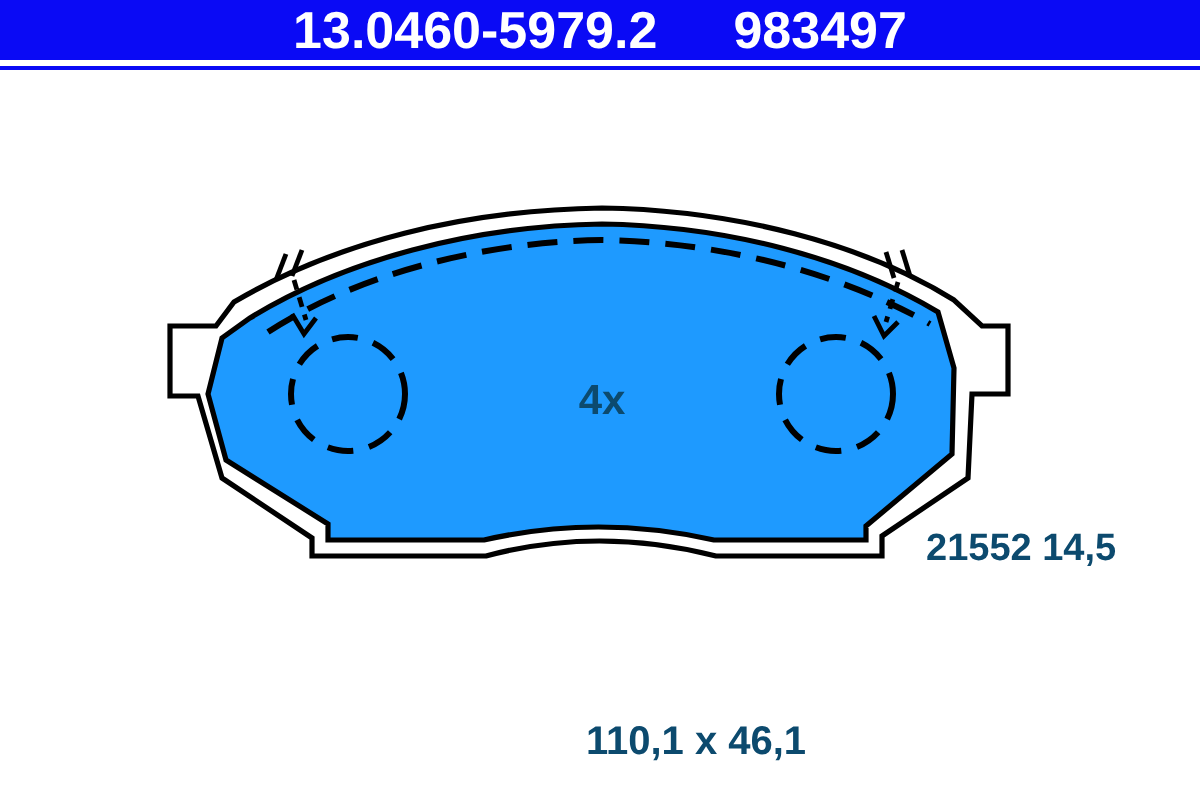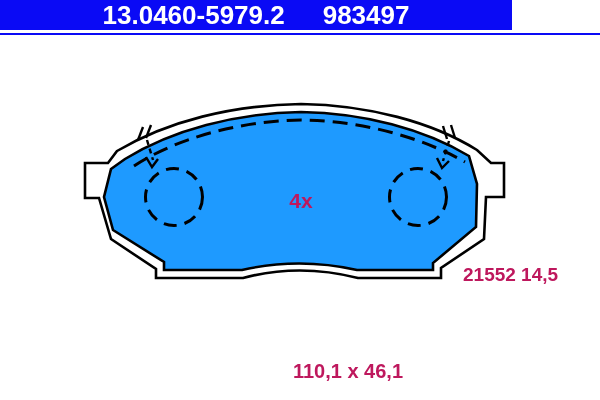--- a/index.html
+++ b/index.html
@@ -4,39 +4,39 @@
 <style>
   html,body{margin:0;padding:0;}
   body{
     width:600px;height:400px;overflow:hidden;background:#ffffff;
     font-family:"Liberation Sans", sans-serif;
   }
   #page{position:relative;width:600px;height:400px;background:#ffffff;}
 
   
   .header-bar{
-    position:absolute;top:0;left:0;width:512px;height:30px;
+    position:absolute;top:0;left:0;width:600px;height:30px;
     background:#0a0af5;
     display:flex;align-items:center;justify-content:center;
     column-gap:38px;
   }
   .header-bar .partnum{
     color:#ffffff;font-weight:bold;font-size:26px;line-height:30px;
     white-space:nowrap;
   }
   .header-divider{
     position:absolute;top:33px;left:0;width:600px;height:2px;
     background:#0a0af5;
   }
 
   
   .diagram-svg{position:absolute;top:0;left:0;}
 
   .overlay-label{
-    position:absolute;color:#be185d;font-weight:bold;white-space:nowrap;
+    position:absolute;color:#0c4a6e;font-weight:bold;white-space:nowrap;
   }
   .label-qty{left:272px;top:189px;width:58px;text-align:center;font-size:21px;}
   .label-wva{left:463px;top:264px;font-size:19px;}
   .label-dim{left:0;top:360px;width:600px;text-align:center;font-size:20px;padding-left:48px;}
 </style>
 </head>
 <body>
 
 <div id="page">
 

